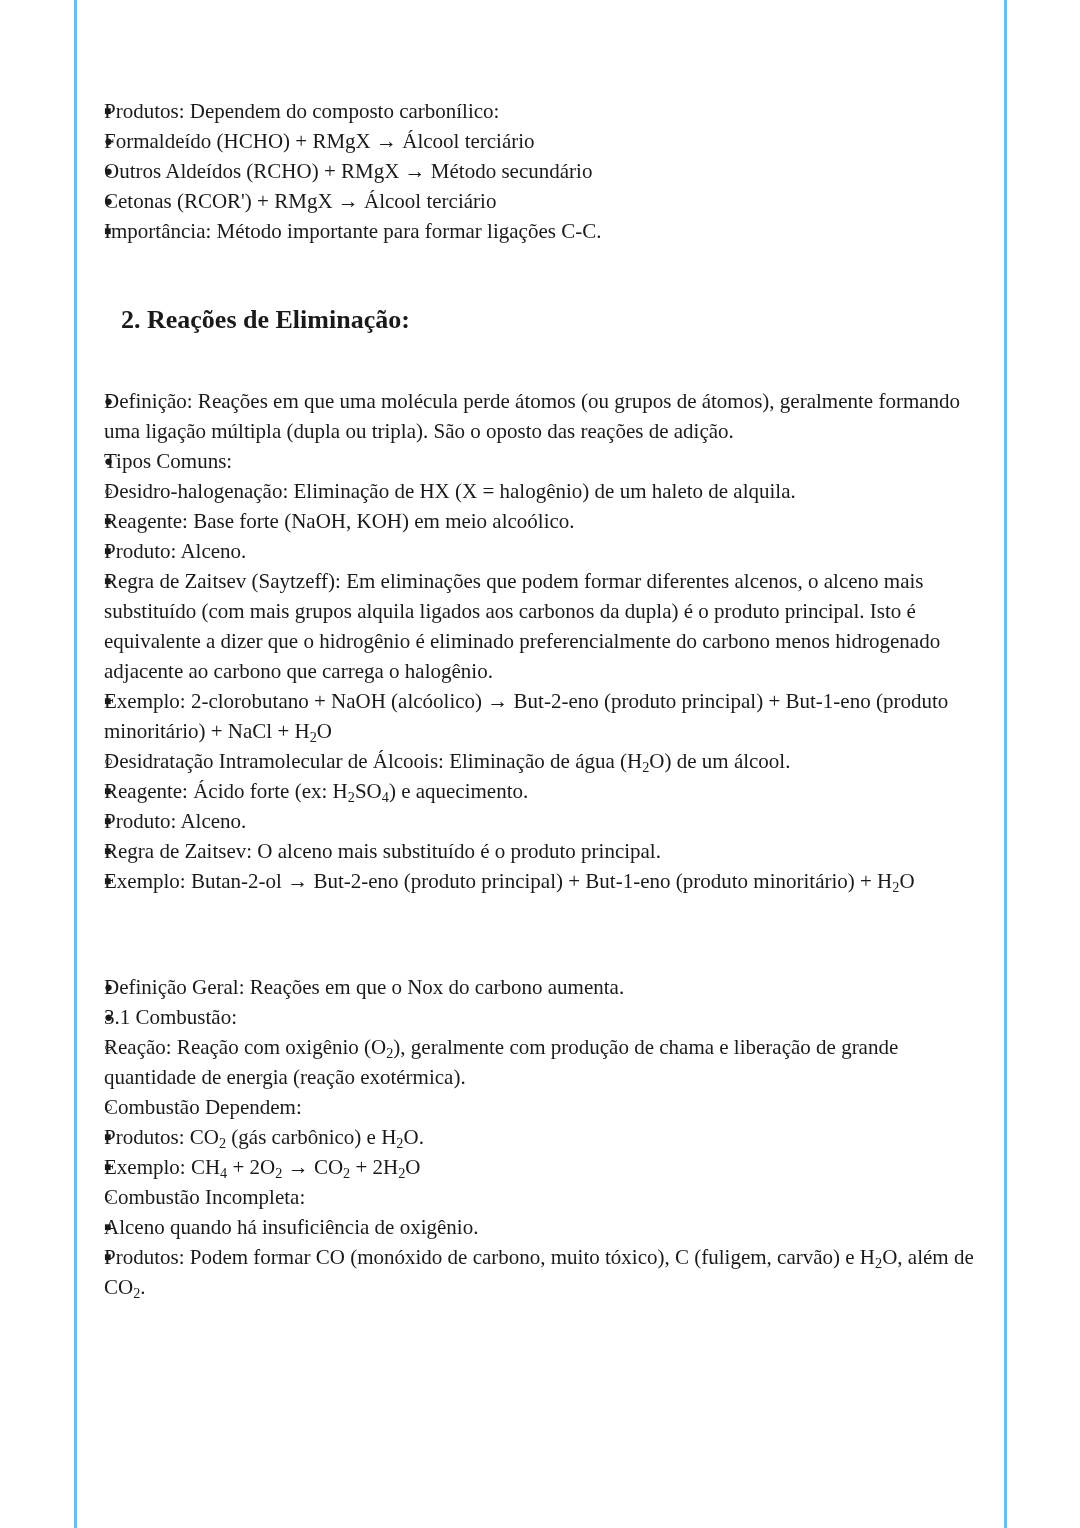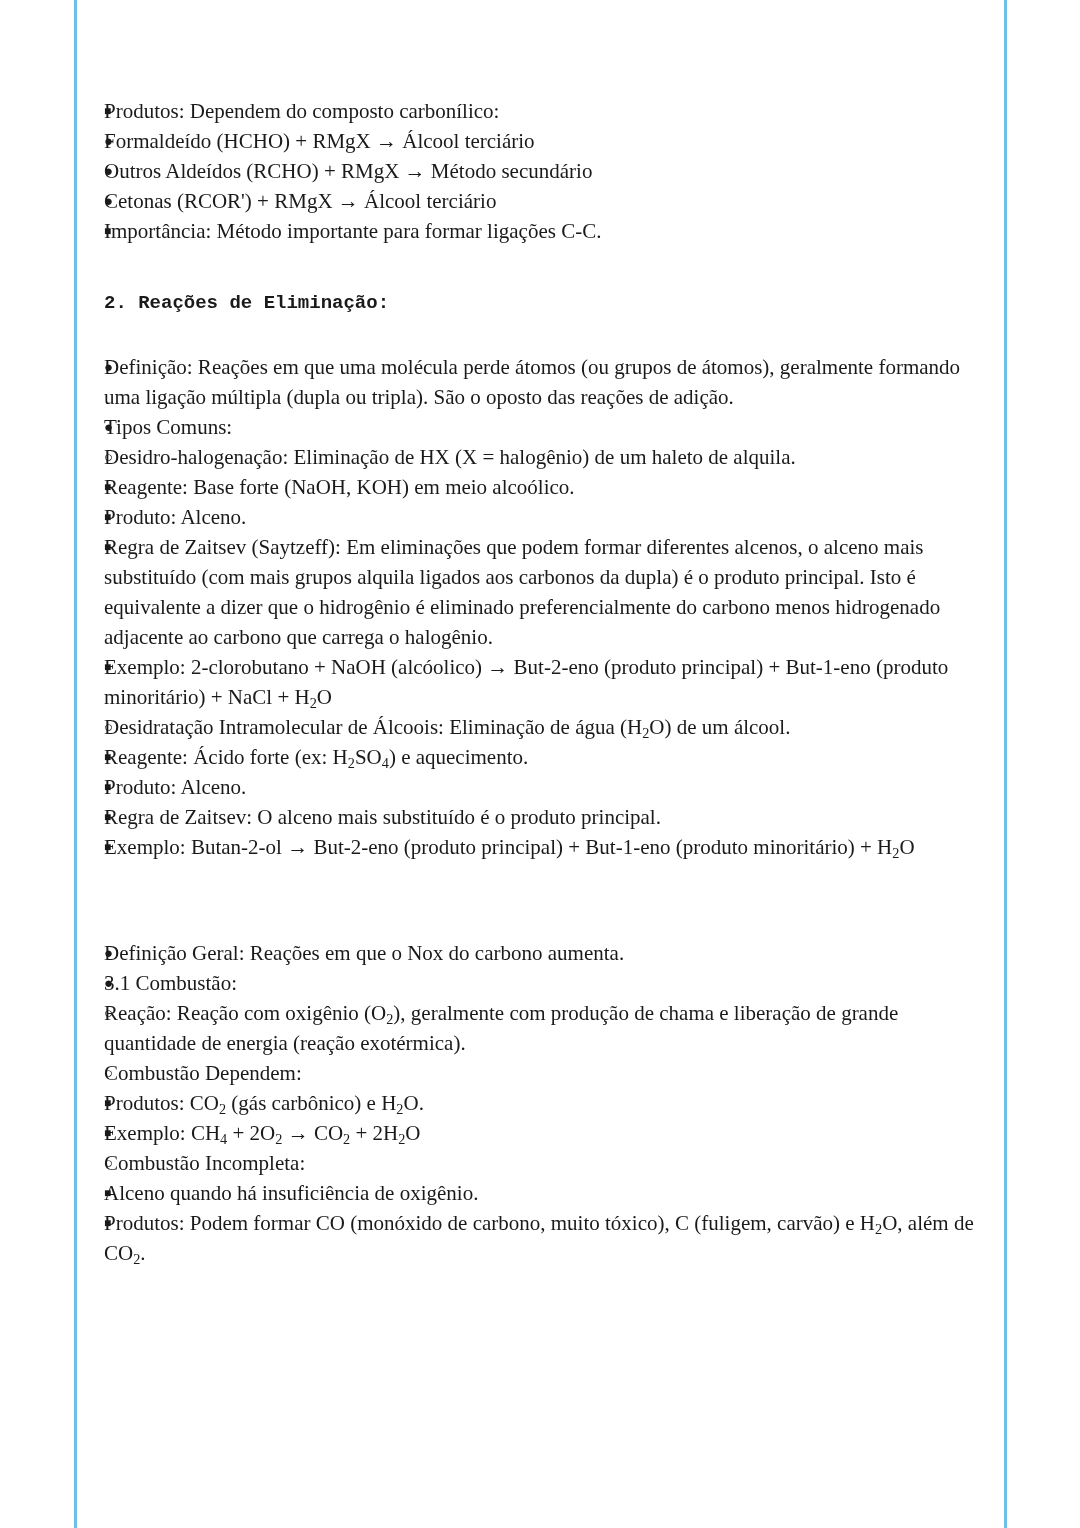--- a/index.html
+++ b/index.html
@@ -33,25 +33,24 @@
   .content {
     position: absolute;
     left: 104px;
     top: 96px;
     width: 880px;
   }
 
   
   .section-heading {
     font-weight: bold;
-    font-size: 19px;
+    font-size: 26px;
     line-height: 30px;
-    margin: 0;
-    padding: 0;
-    font-family: Liberation Mono, monospace;
+    margin: 17px;
+    padding: 0;
   }
   .sp-before-heading { height: 42px; }
   .sp-after-heading  { height: 34px; }
 
   
   ul.lvl {
     list-style: none;
     margin: 0;
     padding: 0;
   }

